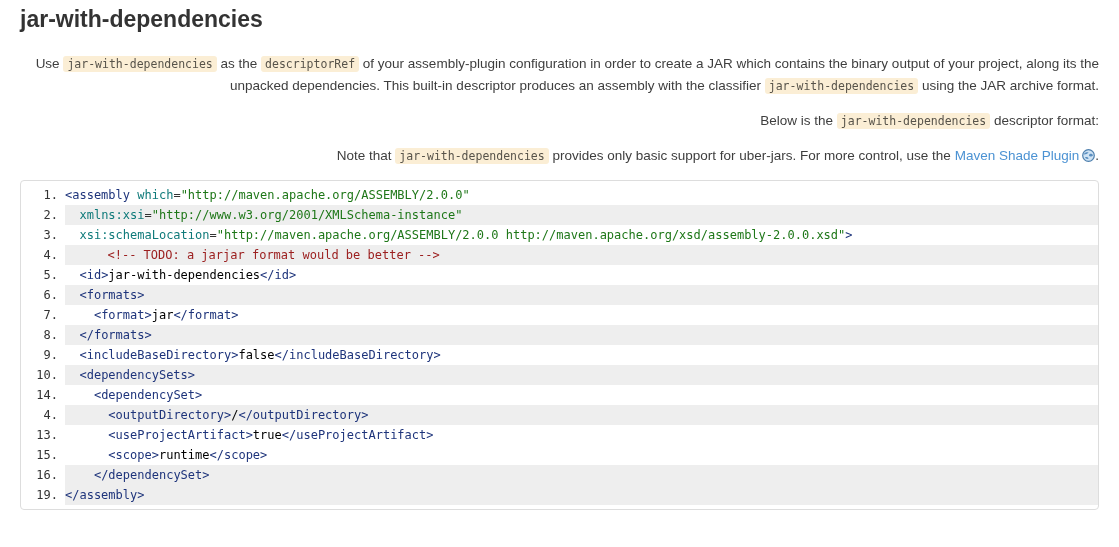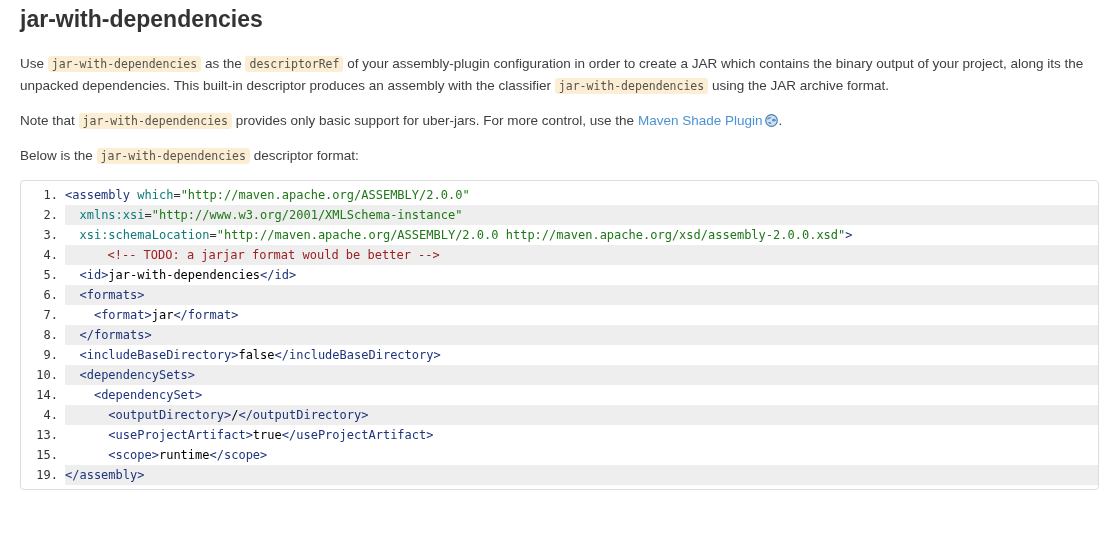--- a/index.html
+++ b/index.html
@@ -27,20 +27,21 @@
     padding:6px 20px 0 20px;
   }
   h1{
     font-size:23px;line-height:26px;font-weight:bold;
     color:var(--c-heading);
     margin:0 0 21px 0;
   }
   p{
     font-size:13.5px;line-height:21px;
     margin:0 0 12px 0;
+    text-align:right;
   }
   p.tight{margin-bottom:13px;}
   code.inline-code{
     font-family:"DejaVu Sans Mono",monospace;
     font-size:11.5px;
     color:var(--c-inline-code-text);
     background:var(--c-inline-code-bg);
     padding:1px 4px;
     border-radius:3px;
     white-space:nowrap;
@@ -86,27 +87,27 @@
   .seg-pun{color:var(--c-pun);}
   .seg-pln{color:var(--c-pln);}
 </style>
 </head>
 <body>
 
 <div>
   <h1>jar-with-dependencies</h1>
 
   <p class="tight"><span>Use </span><code class="inline-code">jar-with-dependencies</code><span> as the </span><code class="inline-code">descriptorRef</code><span> of your assembly-plugin configuration in order to create a JAR which contains the binary output of your project, along its the unpacked dependencies. This built-in descriptor produces an assembly with the classifier </span><code class="inline-code">jar-with-dependencies</code><span> using the JAR archive format.</span></p>
+  <p class="tight"><span>Below is the </span><code class="inline-code">jar-with-dependencies</code><span> descriptor format:</span></p>
   <p class="tight"><span>Note that </span><code class="inline-code">jar-with-dependencies</code><span> provides only basic support for uber-jars. For more control, use the </span><a class="link" href="#">Maven Shade Plugin</a><svg class="globe" width="13" height="13" viewBox="0 0 13 13">
         <circle cx="6.5" cy="6.5" r="5.8" fill="#cfe3f4" stroke="#4d7fad" stroke-width="1.2"></circle>
         <path d="M1.8 5.2 C2.9 3.4 5 2.9 6.6 3.6 C5.6 4.9 3.9 5.6 2 5.6 Z" fill="#5b8fc0"></path>
         <path d="M7.6 4.9 C9.2 4.4 10.6 5 11.1 6.3 C10.1 7.6 8.1 7.9 7.1 7.1 C6.9 6.3 7.1 5.5 7.6 4.9 Z" fill="#5b8fc0"></path>
         <path d="M3.4 8 C4.9 7.6 6.4 8.2 6.7 9.6 C5.4 10.5 3.7 9.9 3.1 8.6 Z" fill="#5b8fc0"></path>
       </svg><span>.</span></p>
-  <p class="tight"><span>Below is the </span><code class="inline-code">jar-with-dependencies</code><span> descriptor format:</span></p>
 
   <div class="code-block" id="code-block">
       <div class="code-line">
         <span class="ln">1.</span>
         <span class="code-text"><span class="seg-tag">&lt;assembly</span><span class="seg-pln"> </span><span class="seg-atn">which</span><span class="seg-pun">=</span><span class="seg-atv">"http://maven.apache.org/ASSEMBLY/2.0.0"</span></span>
       </div>
       <div class="code-line">
         <span class="ln">2.</span>
         <span class="code-text stripe"><span class="seg-pln">  </span><span class="seg-atn">xmlns:xsi</span><span class="seg-pun">=</span><span class="seg-atv">"http://www.w3.org/2001/XMLSchema-instance"</span></span>
       </div>
@@ -152,17 +153,21 @@
       </div>
       <div class="code-line">
         <span class="ln">13.</span>
         <span class="code-text"><span class="seg-pln">      </span><span class="seg-tag">&lt;useProjectArtifact&gt;</span><span class="seg-pln">true</span><span class="seg-tag">&lt;/useProjectArtifact&gt;</span></span>
       </div>
       <div class="code-line">
         <span class="ln">15.</span>
         <span class="code-text"><span class="seg-pln">      </span><span class="seg-tag">&lt;scope&gt;</span><span class="seg-pln">runtime</span><span class="seg-tag">&lt;/scope&gt;</span></span>
       </div>
       <div class="code-line">
+        <span class="ln">16.</span>
+        <span class="code-text stripe"><span class="seg-pln">    </span><span class="seg-tag">&lt;/dependencySet&gt;</span></span>
+      </div>
+      <div class="code-line">
         <span class="ln">19.</span>
         <span class="code-text stripe"><span class="seg-tag">&lt;/assembly&gt;</span></span>
       </div>
     </div>
 </div>
 
 </body></html>

